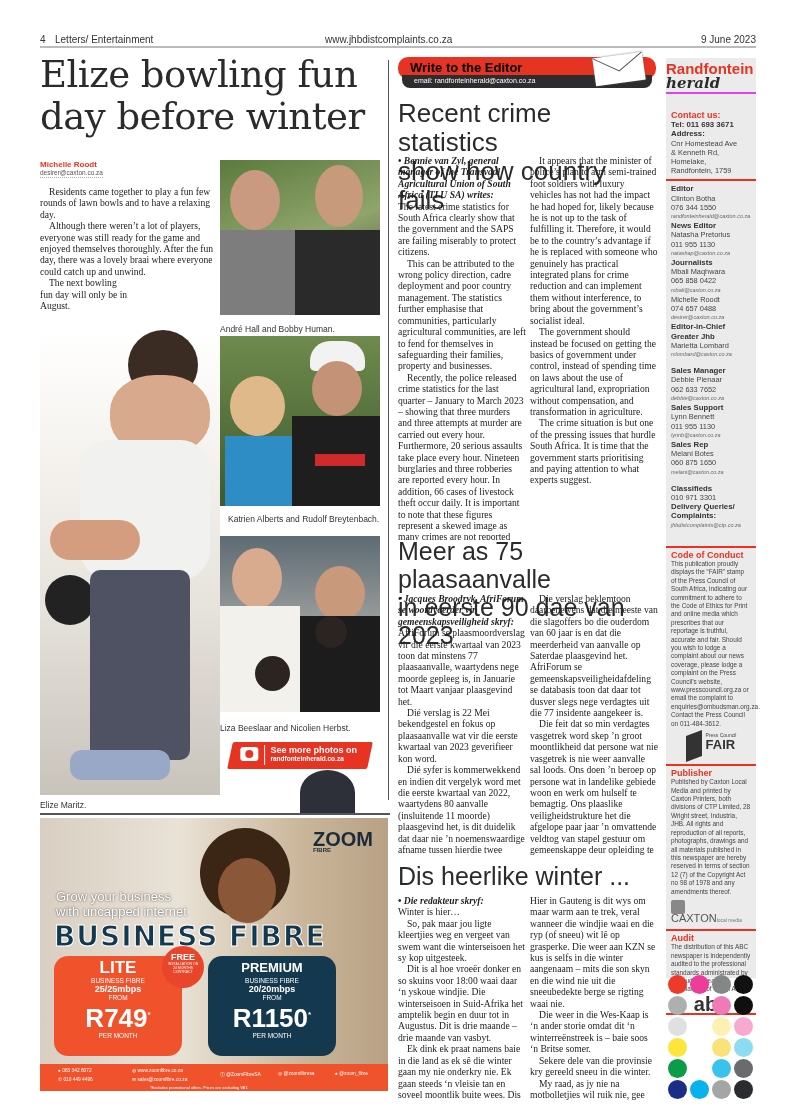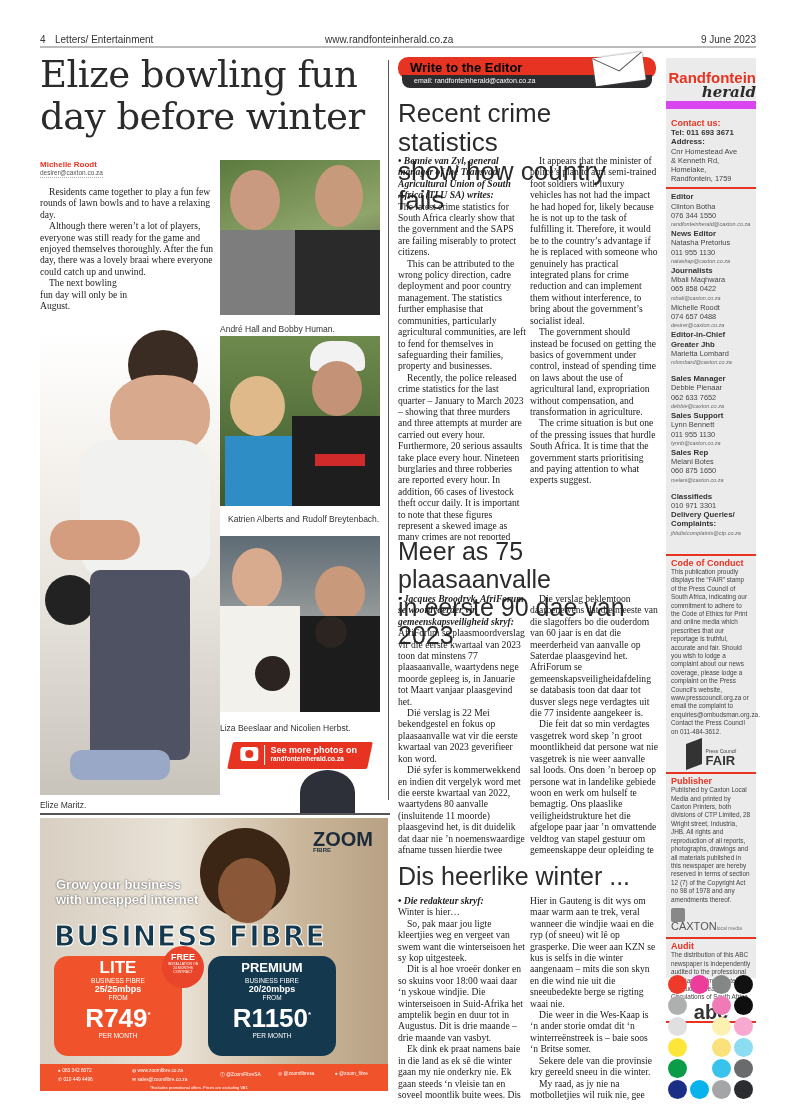--- a/index.html
+++ b/index.html
@@ -23,21 +23,21 @@
 .side .sep{border-top:2px solid #e63322;margin:4px -5px 3px}
 .dot{position:absolute;width:19px;height:19px;border-radius:50%}
 .ad{top:818px;left:40px;width:348px;height:273px;background:#c7b8a3;overflow:hidden}
 </style>
 </head>
 <body>
 
 <div class="abs hdr">
   <span style="left:0">4</span>
   <span style="left:15px">Letters/ Entertainment</span>
-  <span style="left:285px">www.randfonteinherald.co.za</span>
+  <span style="left:285px">www.jhbdistcomplaints.co.za</span>
   <span style="right:0">9 June 2023</span>
 </div>
 
 <div class="abs headline" style="top:54px;left:40px;width:340px">
   <div>Elize bowling fun</div>
   <div>day before winter</div>
 </div>
 <div class="abs" style="top:160px;left:40px;font-family:'Liberation Sans',sans-serif">
   <div style="color:#e63322;font-weight:bold;font-size:8px">Michelle Roodt</div>
   <div style="color:#555;font-size:6.5px;border-bottom:1px dotted #aaa;padding-bottom:1px">desirer@caxton.co.za</div>
@@ -155,25 +155,25 @@
   <p>Ek dink ek praat namens baie in die land as ek sê die winter gaan my nie onderkry nie. Ek gaan steeds ‘n vleisie tan en soveel moontlik buite wees. Dis immers rugbyseisoen.</p>
 </div>
 <div class="abs body" style="top:895px;left:530px;width:128px;height:205px;overflow:hidden">
   <p class="ni">Hier in Gauteng is dit wys om maar warm aan te trek, veral wanneer die windjie waai en die ryp (of sneeu) wit lê op grasperke. Die weer aan KZN se kus is selfs in die winter aangenaam – mits die son skyn en die wind nie uit die sneeubedekte berge se rigting waai nie.</p>
   <p>Die weer in die Wes-Kaap is ‘n ander storie omdat dit ‘n winterreënstreek is – baie soos ‘n Britse somer.</p>
   <p>Sekere dele van die provinsie kry gereeld sneeu in die winter.</p>
   <p>My raad, as jy nie na motbolletjies wil ruik nie, gee solank jou winterklere lug ... dit is as jy nie reeds het nie, na verlede week se bibberkoue dae!</p>
 </div>
 
 <div class="abs side" style="height:920px">
-  <div style="text-align:right;padding:12px 0 2px;border-bottom:8px solid #d946ef;margin:0 -5px">
+  <div style="text-align:left;padding:3px 0 2px;border-bottom:2px solid #d946ef;margin:0 -5px">
     <div style="color:#e63322;font-weight:bold;font-size:15px;line-height:15px;font-family:'Liberation Sans',sans-serif">Randfontein</div>
     <div style="color:#2b2b2b;font-style:italic;font-weight:bold;font-size:15px;line-height:14px;font-family:'DejaVu Serif',serif">herald</div>
   </div>
-  <div style="margin-top:10px" class="red">Contact us:</div>
+  <div style="margin-top:17px" class="red">Contact us:</div>
   <div class="h">Tel: 011 693 3671</div>
   <div class="h">Address:</div>
   <div>Cnr Homestead Ave</div>
   <div>&amp; Kenneth Rd,</div>
   <div>Homelake,</div>
   <div>Randfontein, 1759</div>
   <div class="sep"></div>
 
   <div class="h">Editor</div>
   <div>Clinton Botha</div>
@@ -209,21 +209,21 @@
   <div style="height:7px"></div>
   <div class="h">Classifieds</div>
   <div>010 971 3301</div>
   <div class="h">Delivery Queries/ Complaints:</div>
   <div class="em">jhbdistcomplaints@ctp.co.za</div>
   <div style="height:12px"></div>
   <div class="sep"></div>
 
   <div class="red">Code of Conduct</div>
   <div style="font-size:6.4px;line-height:8.4px">This publication proudly displays the “FAIR” stamp of the Press Council of South Africa, indicating our commitment to adhere to the Code of Ethics for Print and online media which prescribes that our reportage is truthful, accurate and fair. Should you wish to lodge a complaint about our news coverage, please lodge a complaint on the Press Council’s website, www.presscouncil.org.za or email the complaint to enquiries@ombudsman.org.za. Contact the Press Council on 011-484-3612.</div>
-  <div style="display:flex;align-items:flex-end;justify-content:center;margin:5px 0">
+  <div style="display:flex;align-items:flex-start;justify-content:center;margin:5px 0">
     <div style="width:16px;height:26px;background:#333;transform:skewY(-20deg);margin-right:4px"></div>
     <div>
       <div style="font-size:5px;line-height:5px">Press Council</div>
       <div style="font-size:13px;font-weight:bold;color:#333;line-height:13px">FAIR</div>
     </div>
   </div>
   <div class="sep"></div>
 
   <div class="red">Publisher</div>
   <div style="font-size:6.4px;line-height:8.4px">Published by Caxton Local Media and printed by Caxton Printers, both divisions of CTP Limited, 28 Wright street, Industria, JHB. All rights and reproduction of all reports, photographs, drawings and all materials published in this newspaper are hereby reserved in terms of section 12 (7) of the Copyright Act no 98 of 1978 and any amendments thereof.</div>
@@ -263,21 +263,21 @@
   </div>
 
 <div class="abs ad">
   <div style="position:absolute;inset:0;background:linear-gradient(90deg,#d8cfc2,#e9e2d6 40%,#cab69a 75%,#b8a184)"></div>
   <div style="position:absolute;left:160px;top:10px;width:90px;height:90px;border-radius:50%;background:#3b2616"></div>
   <div style="position:absolute;left:178px;top:40px;width:58px;height:65px;border-radius:50%;background:#8a5838"></div>
   <div style="position:absolute;right:15px;top:10px;font-family:'Liberation Sans',sans-serif;font-weight:900;color:#1c2b3a;font-size:20px">
     <span>ZOOM</span>
     <div style="font-size:6px;margin-top:-4px">FIBRE</div>
   </div>
-  <div style="position:absolute;left:16px;top:59px;font-family:'Liberation Sans',sans-serif;font-weight:bold;color:#fff;font-size:13px;line-height:15px;text-shadow:0 0 2px #333">
+  <div style="position:absolute;left:16px;top:71px;font-family:'Liberation Sans',sans-serif;font-weight:normal;color:#fff;font-size:13px;line-height:15px;text-shadow:0 0 2px #333">
     <div>Grow your business</div>
     <div>with uncapped internet</div>
   </div>
   <div style="position:absolute;left:14px;top:102px;font-family:'DejaVu Sans',sans-serif;font-weight:bold;color:#14394f;font-size:28px;letter-spacing:1px;-webkit-text-stroke:1px #fff">BUSINESS FIBRE</div>
 
   <div style="position:absolute;left:14px;top:138px;width:128px;height:100px;background:#f0532c;border-radius:14px;text-align:center;color:#fff;font-family:'Liberation Sans',sans-serif">
     <div style="font-weight:bold;font-size:17px;line-height:18px;margin-top:3px">LITE</div>
     <div style="font-size:6.5px">BUSINESS FIBRE</div>
     <div style="font-weight:bold;font-size:9px">25/25mbps</div>
     <div style="font-size:6.5px">FROM</div>

